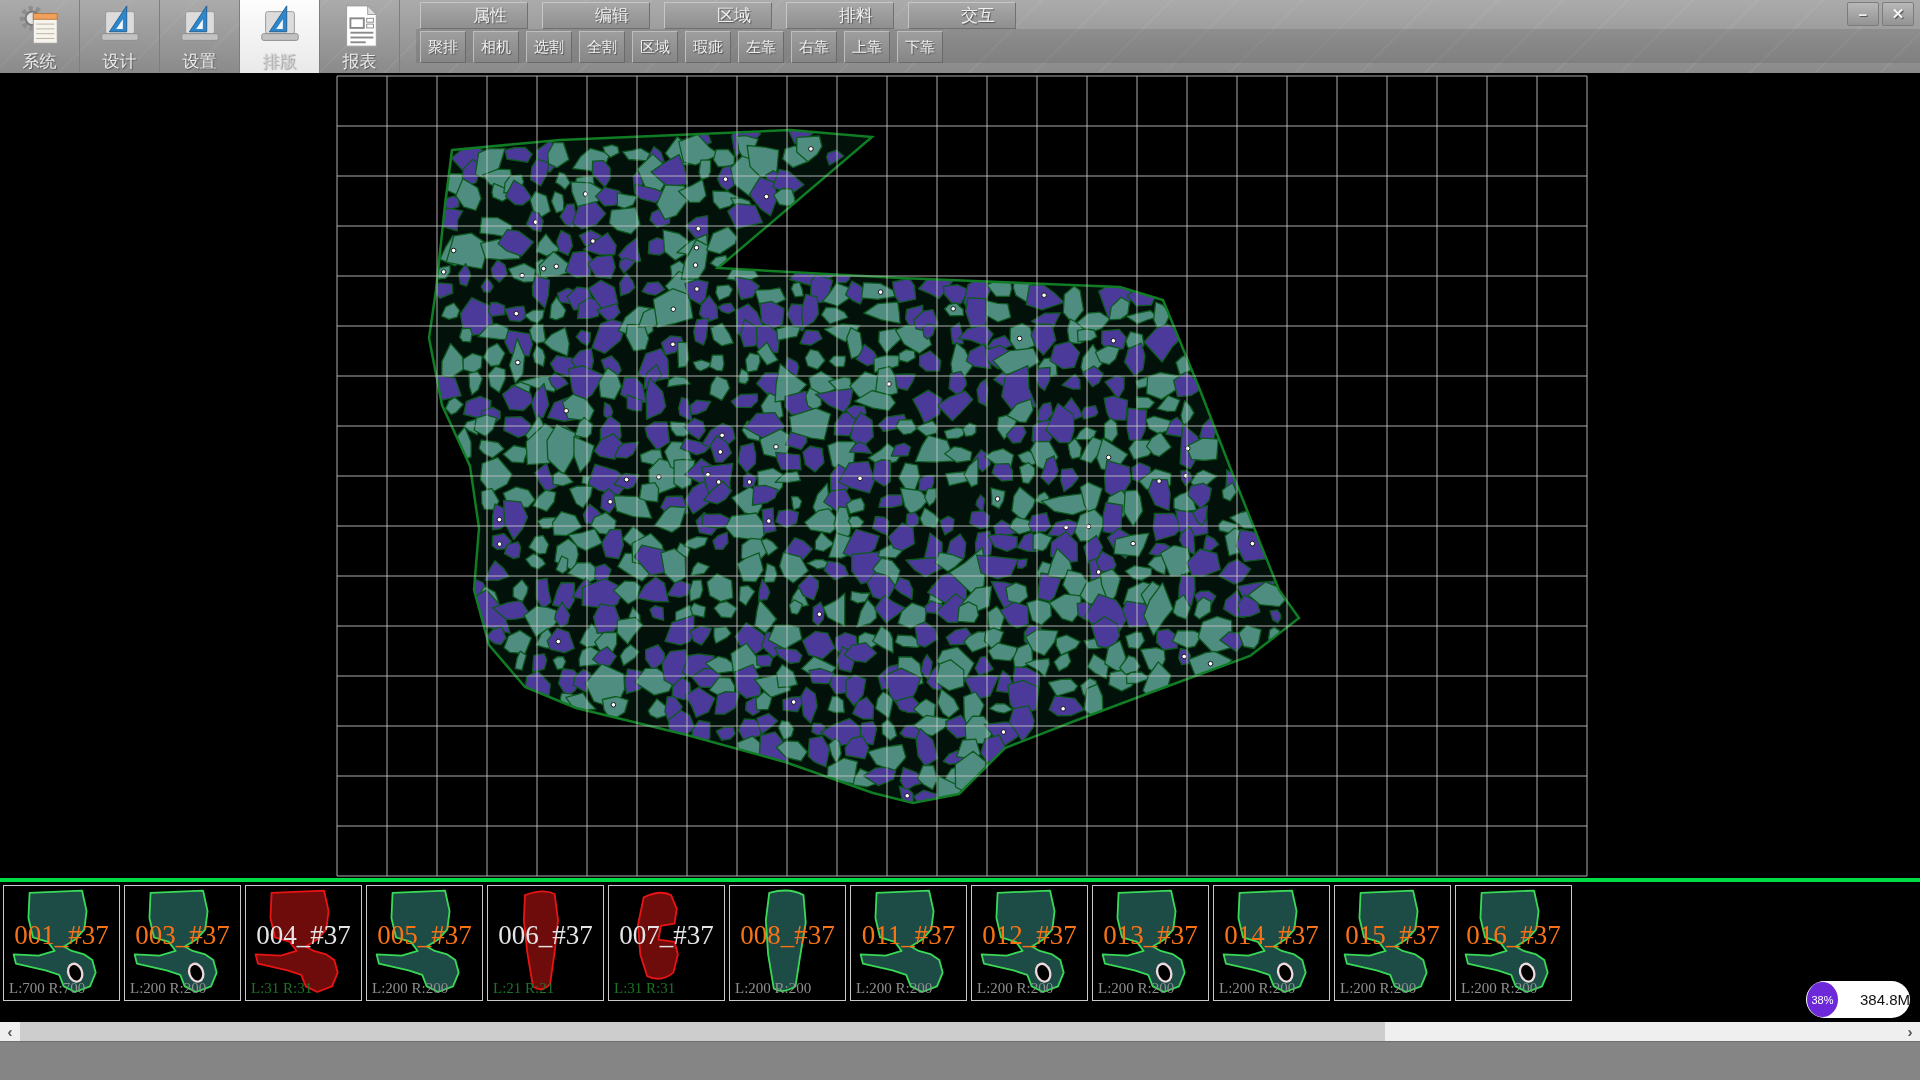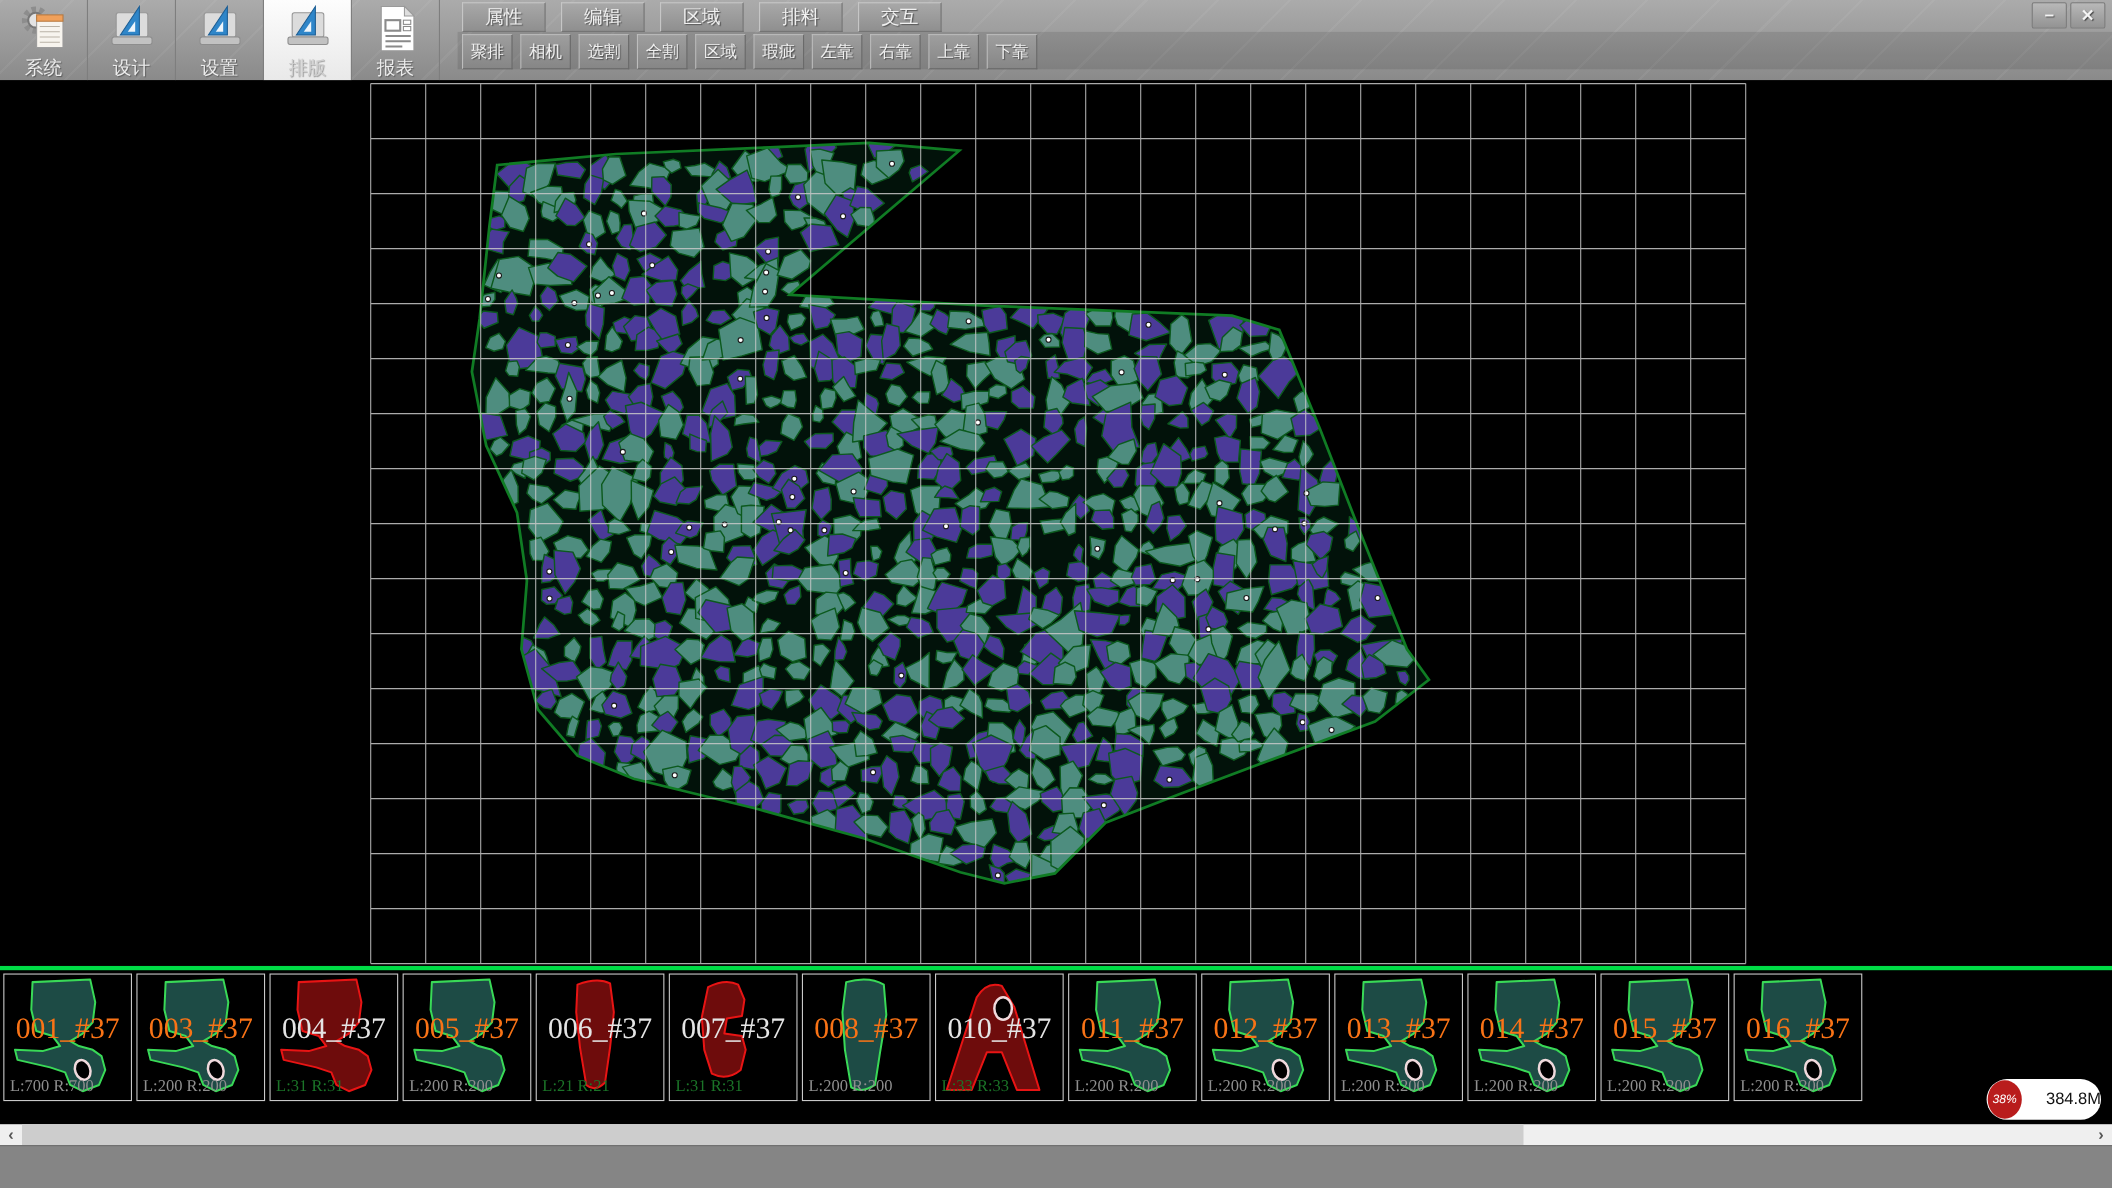--- a/index.html
+++ b/index.html
@@ -16,21 +16,21 @@
     align-items:center;justify-content:flex-start;border-right:1px solid #7e7e7e;cursor:default;}
   .navtab.active{background:linear-gradient(#fdfdfd,#e9e9e9);}
   .navtab .nicon{width:46px;height:46px;margin-top:3px;}
   .navtab .nlabel{font-size:17px;color:#ececec;text-shadow:1px 1px 1px #5a5a5a;margin-top:1px;}
   .navtab.active .nlabel{color:#cfcfcf;text-shadow:1px 1px 1px #9a9a9a;}
 
   .menurow{position:absolute;left:420px;top:2px;height:26px;display:flex;gap:14px;}
   .menubtn{width:74px;height:25px;display:flex;align-items:center;justify-content:center;
     font-size:17px;color:#f0f0f0;text-shadow:1px 1px 1px #555;
     background:linear-gradient(#a8a8a8,#8f8f8f);
-    border:1px solid;border-color:#c6c6c6 #707070 #707070 #c6c6c6;}
+    border:1px solid;border-color:#c6c6c6 #707070 #707070 #c6c6c6;padding-left:32px;}
   .toolband{position:absolute;left:416px;top:29px;width:1504px;height:34px;background:rgba(0,0,0,.10);}
   .toolrow{position:absolute;left:420px;top:31px;height:31px;display:flex;gap:7px;}
   .toolbtn{width:44px;height:30px;display:flex;align-items:center;justify-content:center;
     font-size:15px;color:#f0f0f0;text-shadow:1px 1px 1px #4e4e4e;
     background:linear-gradient(#9e9e9e,#868686);
     border:1px solid;border-color:#bdbdbd #6a6a6a #6a6a6a #bdbdbd;}
 
   .winbtns{position:absolute;right:6px;top:2px;display:flex;gap:3px;}
   .winbtn{width:30px;height:22px;display:flex;align-items:center;justify-content:center;
     background:linear-gradient(#b8b8b8,#939393);border:1px solid #7c7c7c;border-radius:2px;
@@ -984,28 +984,20 @@
         </div>
         <div class="cell">
           <svg viewBox="0 0 100 100" preserveAspectRatio="xMidYMid meet">
             <path d="M34,6 Q52,1 64,8 L66,32 L61,62 L57,88 Q46,95 38,90 L33,60 L31,30 Z" fill="#1d4b45" stroke="#39d957" stroke-width="1.6" stroke-linejoin="round"></path>
           </svg>
           <div class="cellname t-gray">008_#37</div>
           <div class="celllr lr-gray">L:200 R:200</div>
         </div>
         <div class="cell">
           <svg viewBox="0 0 100 100" preserveAspectRatio="xMidYMid meet">
-            <path d="M8,92 L32,18 Q40,5 52,9 L62,26 L82,92 L64,92 L52,62 L40,62 L28,92 Z" fill="#6e0c0c" stroke="#e81414" stroke-width="1.6" stroke-linejoin="round"></path>
-            <ellipse cx="53" cy="27" rx="7" ry="9" transform="rotate(0 53 27)" fill="#000" stroke="#efd9dc" stroke-width="2"></ellipse>
-          </svg>
-          <div class="cellname t-green">010_#37</div>
-          <div class="celllr lr-green">L:33 R:33</div>
-        </div>
-        <div class="cell">
-          <svg viewBox="0 0 100 100" preserveAspectRatio="xMidYMid meet">
             <path d="M22,6 L68,4 L72,22 L70,38 L62,47 L52,53 L59,57 L70,60 L77,65 L80,76 L75,88 L62,93 L52,88 L48,78 L36,74 L10,68 L8,60 L30,61 L44,57 L38,49 L25,45 L21,28 Z" fill="#1d4b45" stroke="#39d957" stroke-width="1.6" stroke-linejoin="round"></path>
           </svg>
           <div class="cellname t-gray">011_#37</div>
           <div class="celllr lr-gray">L:200 R:200</div>
         </div>
         <div class="cell">
           <svg viewBox="0 0 100 100" preserveAspectRatio="xMidYMid meet">
             <path d="M22,6 L68,4 L72,22 L70,38 L62,47 L52,53 L59,57 L70,60 L77,65 L80,76 L75,88 L62,93 L52,88 L48,78 L36,74 L10,68 L8,60 L30,61 L44,57 L38,49 L25,45 L21,28 Z" fill="#1d4b45" stroke="#39d957" stroke-width="1.6" stroke-linejoin="round"></path>
             <ellipse cx="62" cy="76" rx="6" ry="8" transform="rotate(-20 62 76)" fill="#000" stroke="#efd9dc" stroke-width="2"></ellipse>
           </svg>
@@ -1040,21 +1032,21 @@
             <path d="M22,6 L68,4 L72,22 L70,38 L62,47 L52,53 L59,57 L70,60 L77,65 L80,76 L75,88 L62,93 L52,88 L48,78 L36,74 L10,68 L8,60 L30,61 L44,57 L38,49 L25,45 L21,28 Z" fill="#1d4b45" stroke="#39d957" stroke-width="1.6" stroke-linejoin="round"></path>
             <ellipse cx="62" cy="76" rx="6" ry="8" transform="rotate(-20 62 76)" fill="#000" stroke="#efd9dc" stroke-width="2"></ellipse>
           </svg>
           <div class="cellname t-gray">016_#37</div>
           <div class="celllr lr-gray">L:200 R:200</div>
         </div>
       </div>
   </div>
 
   <div class="membadge">
-    <div class="memcircle" id="memcircle" style="background: #b91c1c; font-style: italic;">38%</div>
+    <div class="memcircle" id="memcircle" style="background: #6d28d9;">38%</div>
     <div class="memval">384.8M</div>
   </div>
 
   <div class="hscroll">
     <div class="harrow left">‹</div>
     <div class="hthumb"></div>
     <div class="harrow right">›</div>
   </div>
 
   <div class="bottomchrome"></div>

